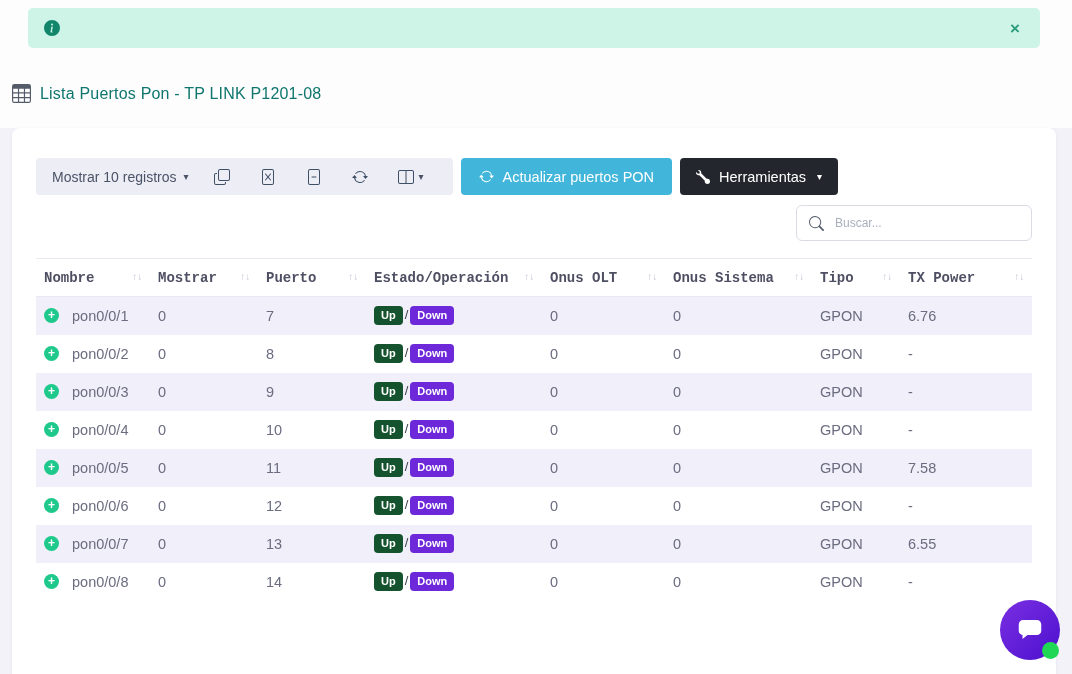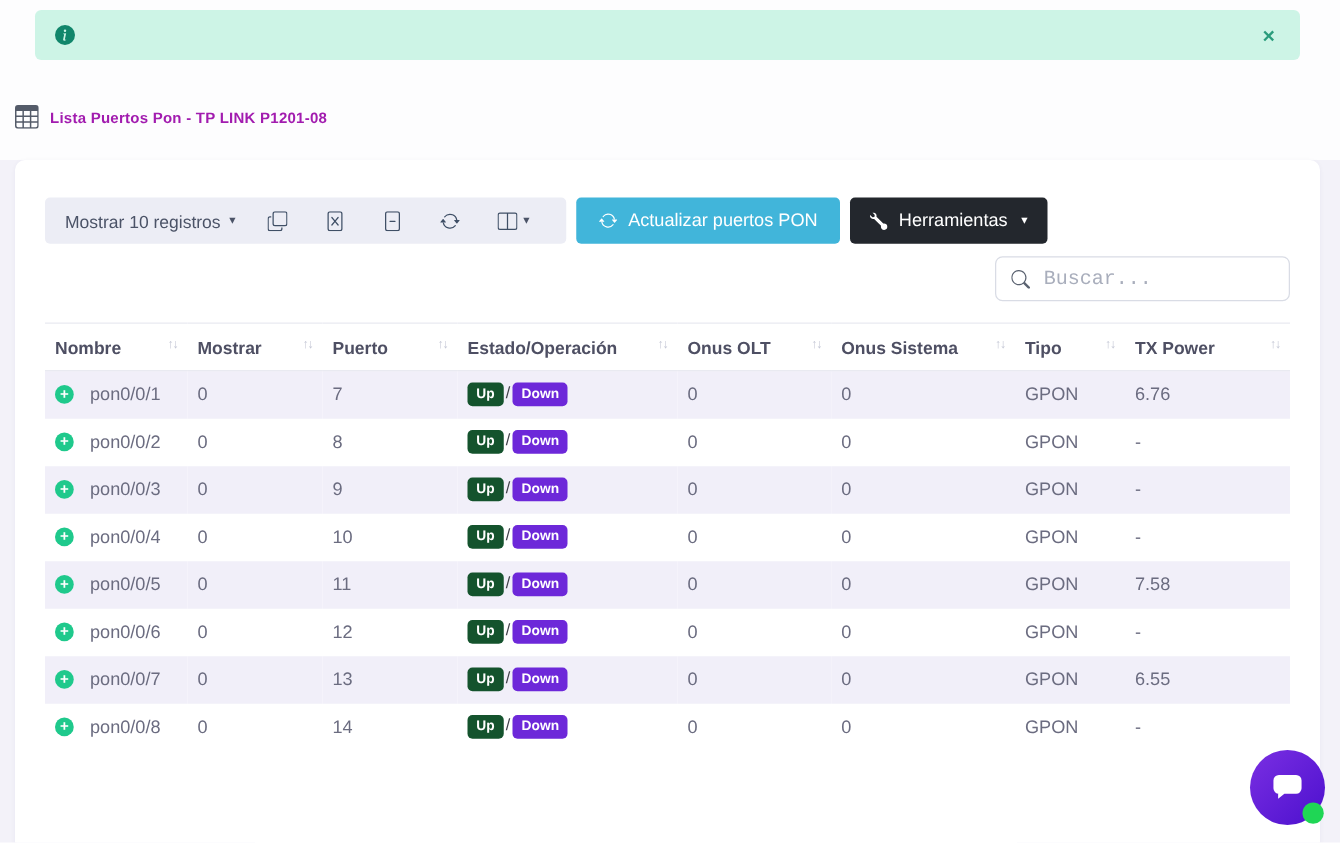--- a/index.html
+++ b/index.html
@@ -21,21 +21,21 @@
   .alert .info-ic { width:16px; height:16px; margin-right:8px; flex:0 0 auto; }
   .alert .close-x {
     margin-left:auto; background:none; border:none; cursor:pointer;
     color:#2a9c7c; font-size:17px; font-weight:700; line-height:1; padding:4px;
     font-family:"Liberation Sans", sans-serif;
   }
 
   
   .title-row { position:absolute; top:84px; left:12px; display:flex; align-items:center; gap:9px; }
   .title-row svg { width:19px; height:19px; }
-  .title-row h1 { font-size:12px; font-weight:700; color:#a21caf; letter-spacing:.2px; }
+  .title-row h1 { font-size:16px; font-weight:400; color:#0f766e; letter-spacing:.2px; }
 
   
   .card {
     position:absolute; top:128px; left:12px; width:1044px; height:560px;
     background:#ffffff; border-radius:8px; padding:30px 24px 0 24px;
     box-shadow:0 1px 4px rgba(40,40,90,.05);
   }
 
   
   .toolbar { display:flex; align-items:center; }
@@ -71,35 +71,35 @@
   .btn-dark .caret { color:#fff; margin-left:2px; }
 
   
   .search-row { display:flex; justify-content:flex-end; margin-top:10px; }
   .search-box {
     width:236px; height:36px; border:1px solid #d9dce5; border-radius:6px;
     display:flex; align-items:center; padding:0 12px; gap:11px; background:#fff;
   }
   .search-box svg { width:15px; height:15px; flex:0 0 auto; }
   .search-box input {
-    border:none; outline:none; width:100%; font-size:16px; color:#1d4ed8;
-    font-family:Liberation Mono, monospace;
+    border:none; outline:none; width:100%; font-size:12px; color:#1d4ed8;
+    font-family:Liberation Sans, sans-serif;
   }
   .search-box input::placeholder { color:#a9aebc; }
 
   
   table { width:996px; margin-top:17px; border-collapse:collapse; table-layout:fixed; }
   th:nth-child(1){width:114px} th:nth-child(2){width:108px} th:nth-child(3){width:108px}
   th:nth-child(4){width:176px} th:nth-child(5){width:123px} th:nth-child(6){width:147px}
   th:nth-child(7){width:88px}  th:nth-child(8){width:132px}
   thead tr.header-row th {
     border-top:1px solid #e9eaf1; border-bottom:1px solid #e9eaf1;
     height:38px; padding:0 8px; text-align:left; cursor:pointer;
   }
-  .th-inner { display:flex; align-items:flex-start; justify-content:space-between; }
+  .th-inner { display:flex; align-items:center; justify-content:space-between;font-family:Liberation Mono, monospace; }
   .th-label { font-size:14px; font-weight:700; color:#4e4f63; }
   .sort-icon { font-size:10px; color:#c5c8d6; letter-spacing:-1px; white-space:nowrap; }
   tr.filter-row td { padding:9px 8px; border-bottom:1px solid #f0f0f6; }
   .filter-input {
     height:36px; border:1px solid #e2e3ed; border-radius:6px; background:#fff;
     text-align:center; font-size:13.5px; color:#8a8d9c; outline:none;
     font-family:"Liberation Sans", sans-serif;
   }
   .filter-input::placeholder { color:#b7bac8; }
   tr.filter-row td:nth-child(1) .filter-input{width:100px}

